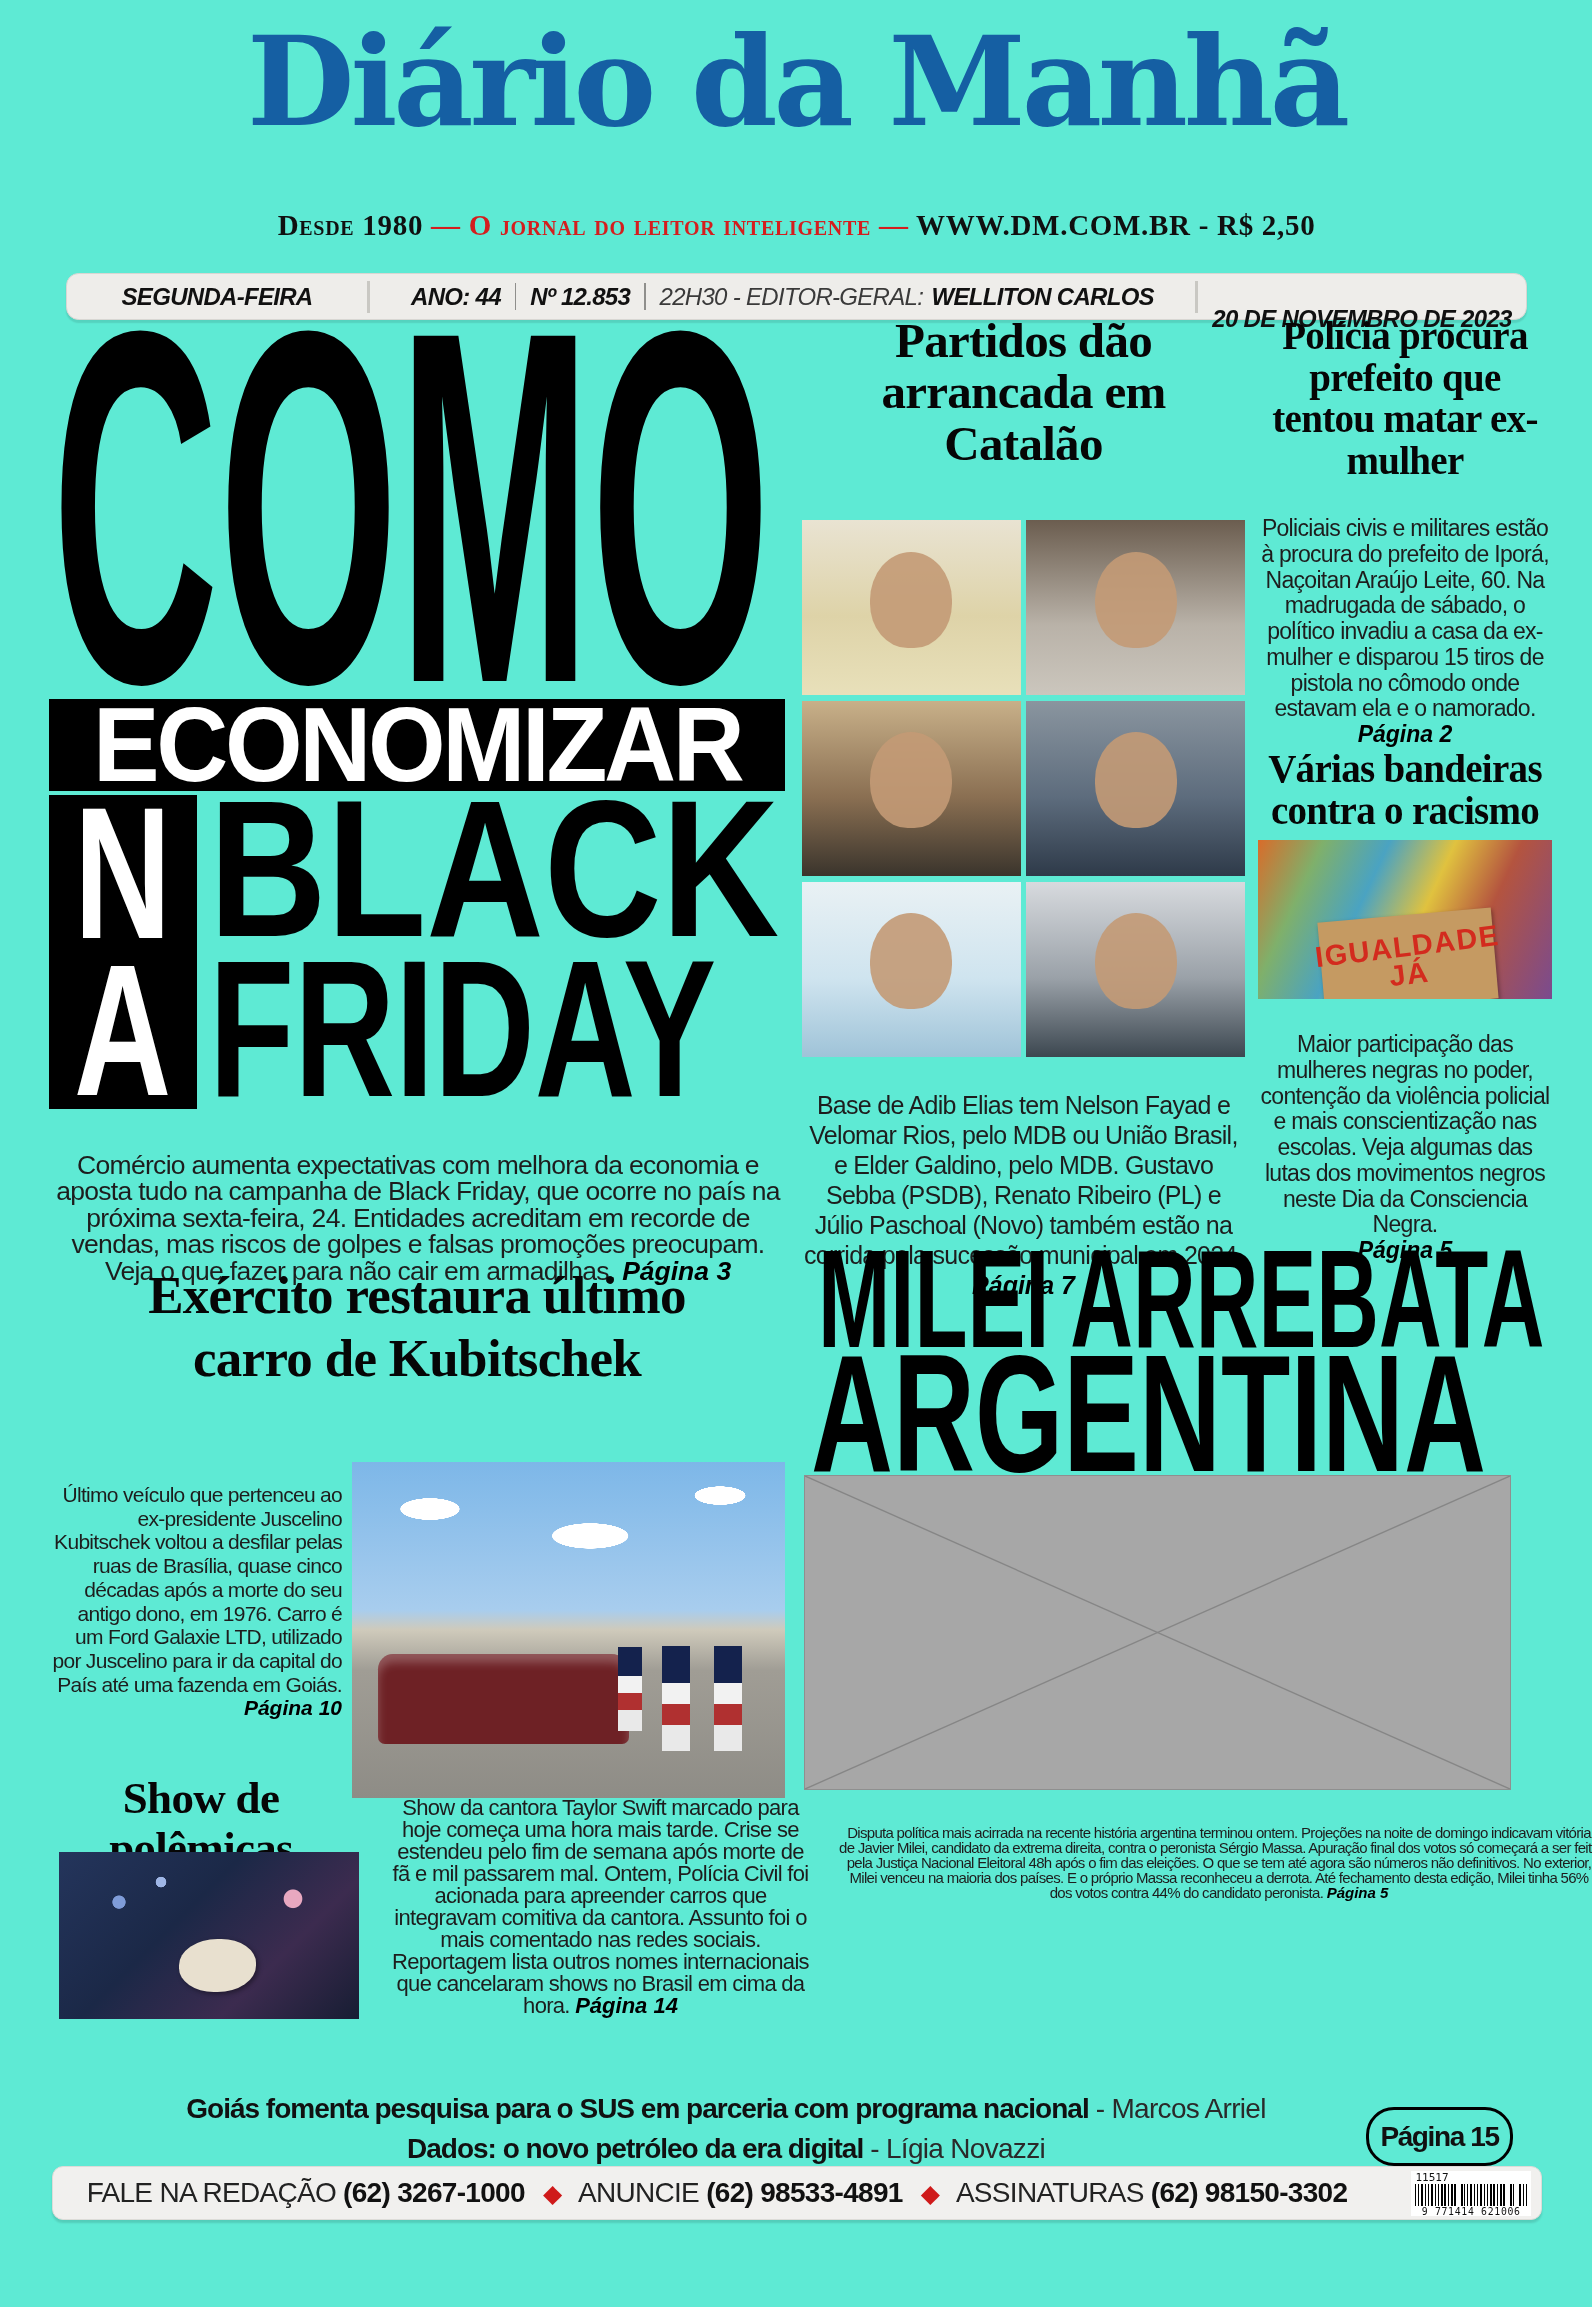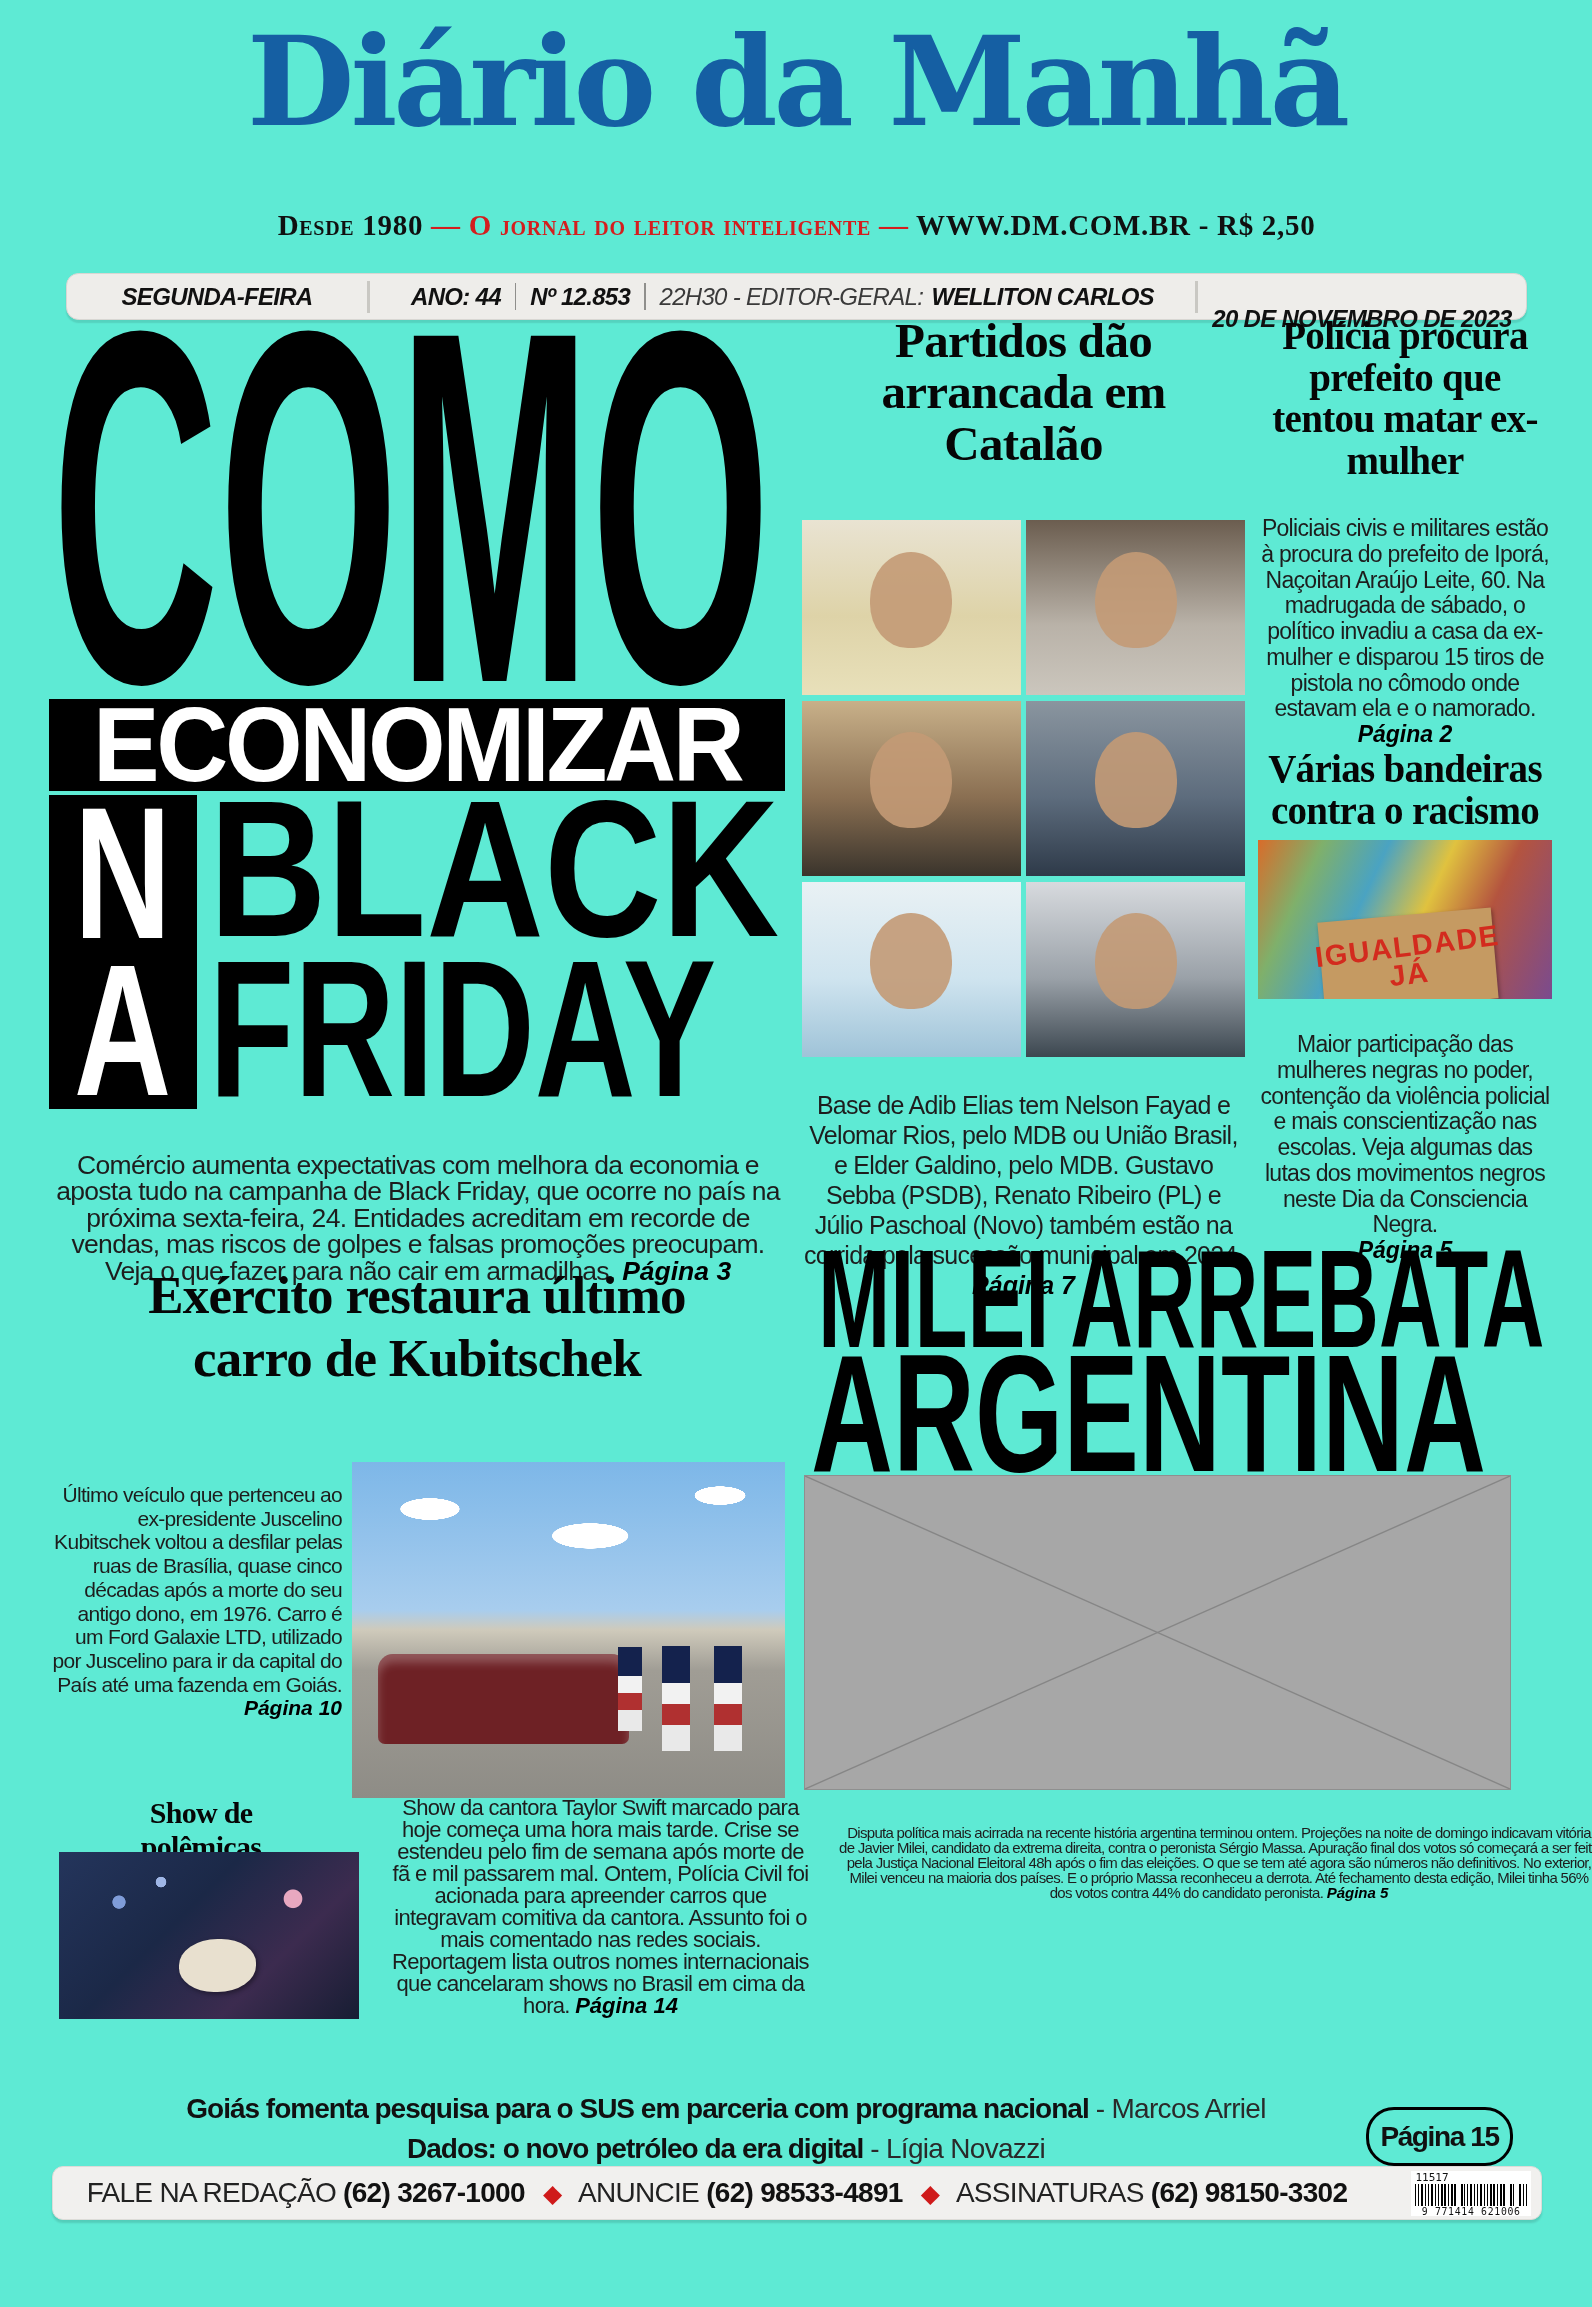--- a/index.html
+++ b/index.html
@@ -47,21 +47,21 @@
   .w-milei1{left:818px;top:1247px;font-size:140px;transform:scale(0.62,1);}
   .w-milei2{left:811px;top:1352px;font-size:167px;transform:scale(0.68,1);}
 
   
   .serif-h{position:absolute;font-family:"Liberation Serif",serif;font-weight:bold;
     color:#060606;text-align:center;letter-spacing:-0.7px;}
   .cat-h{left:802px;top:315px;width:443px;font-size:49px;line-height:1.05;}
   .ipo-h{left:1258px;top:315px;width:294px;font-size:39px;line-height:1.07;}
   .rac-h{left:1258px;top:748px;width:294px;font-size:39px;line-height:1.07;}
   .kub-h{left:49px;top:1264px;width:736px;font-size:53px;line-height:1.18;}
-  .tay-h{left:61px;top:1773px;width:280px;font-size:30px;line-height:1.12;margin-top:23px;}
+  .tay-h{left:61px;top:1773px;width:280px;font-size:45px;line-height:1.12;}
 
   
   .btxt{position:absolute;font-family:"Liberation Sans",sans-serif;color:#1d1d1d;
     letter-spacing:-0.7px;text-align:center;}
   .lead-body{left:49px;top:1125px;width:738px;font-size:26.5px;line-height:1.0;}
   .cat-cap{left:802px;top:1065px;width:443px;font-size:25px;line-height:1.2;}
   .ipo-body{left:1258px;top:493px;width:294px;font-size:23px;line-height:1.12;}
   .rac-cap{left:1258px;top:1009px;width:294px;font-size:23px;line-height:1.12;}
   .mil-body{left:795px;top:1810px;width:760px;font-size:15px;line-height:1.0;margin-left:44px;}
   .kub-body{left:46px;top:1462px;width:296px;font-size:21px;line-height:1.13;text-align:right;}

